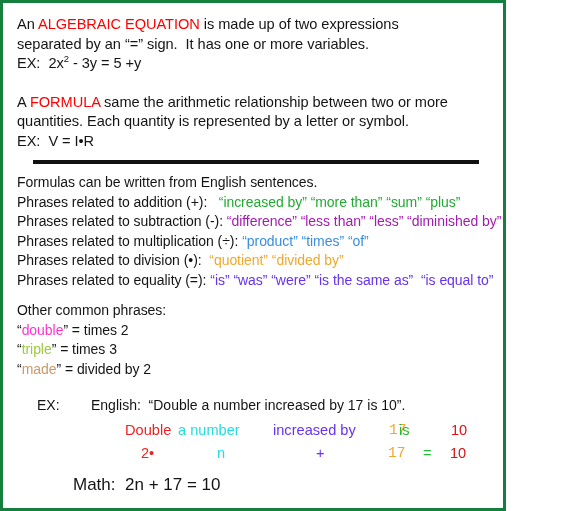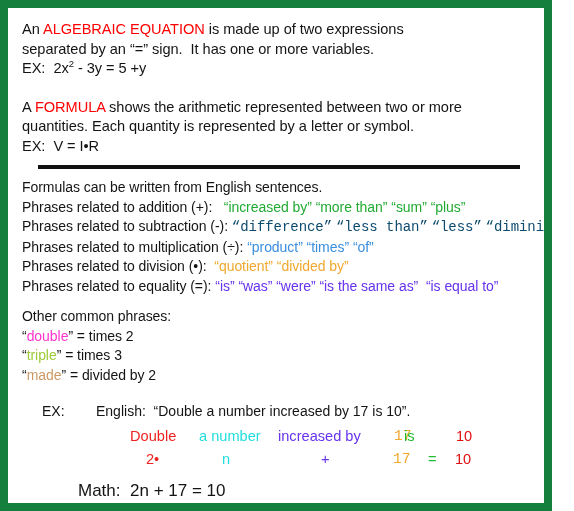--- a/index.html
+++ b/index.html
@@ -5,25 +5,25 @@
   html, body {
     margin: 0;
     padding: 0;
     background: #ffffff;
   }
   body {
     font-family: "Liberation Sans", sans-serif;
   }
   .slide {
     position: relative;
-    width: 552px;
+    width: 506px;
     height: 511px;
     box-sizing: border-box;
     background: #ffffff;
-    border: 8px solid #15803d;
+    border: 3px solid #15803d;
     overflow: hidden;
   }
   .inner {
     position: absolute;
     left: 0; top: 0; right: 0; bottom: 0;
     padding: 12px 10px 0 14px;
     box-sizing: border-box;
   }
 
   
@@ -59,21 +59,21 @@
 
   
   .phrase-row {
     font-size: 14px;
     line-height: 19.5px;
     color: #141414;
     white-space: pre;
     letter-spacing: -0.05px;
   }
   .c-add   { color: #22aa33; text-align: center; }
-  .c-sub   { color: #0c4a6e; font-family: Liberation Mono, monospace; }
+  .c-sub   { color: #a21caf; }
   .c-mul   { color: #3a8ede; }
   .c-div   { color: #f0a82e; }
   .c-eq    { color: #6633ee; }
 
   .c-double { color: #ff33cc; }
   .c-triple { color: #9ccb38; }
   .c-half   { color: #cc9966; }
 
   
   .ex-area { margin-top: 16px; }
@@ -123,21 +123,21 @@
 
     <div class="block">
       <div class="line"><span>An </span><span class="kw">ALGEBRAIC EQUATION</span><span> is made up of two expressions</span></div>
       <div class="line">separated by an “=” sign.  It has one or more variables.</div>
       <div class="line"><span>EX:</span><span>  2x</span><span class="sup">2</span><span> - 3y = 5 +y</span></div>
     </div>
 
     <div class="spacer-lg"></div>
 
     <div class="block">
-      <div class="line"><span>A </span><span class="kw">FORMULA</span><span> shows the arithmetic represented between two or more</span></div>
+      <div class="line"><span>A </span><span class="kw">FORMULA</span><span> same the arithmetic relationship between two or more</span></div>
       <div class="line">quantities. Each quantity is represented by a letter or symbol.</div>
       <div class="line"><span>EX:</span><span>  V = I•R</span></div>
     </div>
 
     <div class="divider-wrap">
       <div class="divider"></div>
     </div>
 
     <div class="block">
       <div class="phrase-row">Formulas can be written from English sentences.</div>
@@ -163,21 +163,21 @@
     </div>
 
     <div class="ex-area">
 
       <div class="ex-head"><span class="lbl">EX:</span><span>English:</span><span>  </span><span>“Double a number increased by 17 is 10”.</span></div>
 
       <div class="spacer-sm"></div>
 
       <div class="map-row">
         <span class="ex-c-double" style="left:108px">Double</span>
-        <span class="ex-c-num" style="left:177px">a number</span>
+        <span class="ex-c-num" style="left:161px">a number</span>
         <span class="ex-c-inc" style="left:256px">increased by</span>
         <span class="ex-c-17" style="left:372px">17</span>
         <span class="ex-c-is" style="left:382px">is</span>
         <span class="ex-c-10" style="left:434px">10</span>
       </div>
 
       <div class="map-row">
         <span class="ex-c-double" style="left:124px">2•</span>
         <span class="ex-c-num" style="left:200px">n</span>
         <span class="ex-c-inc" style="left:299px">+</span>

